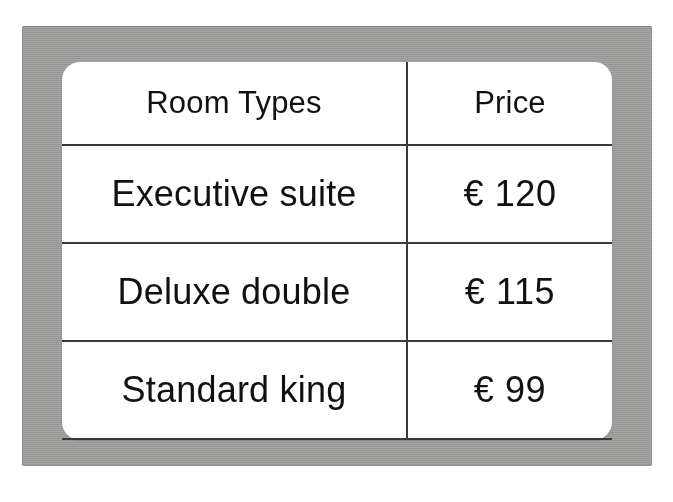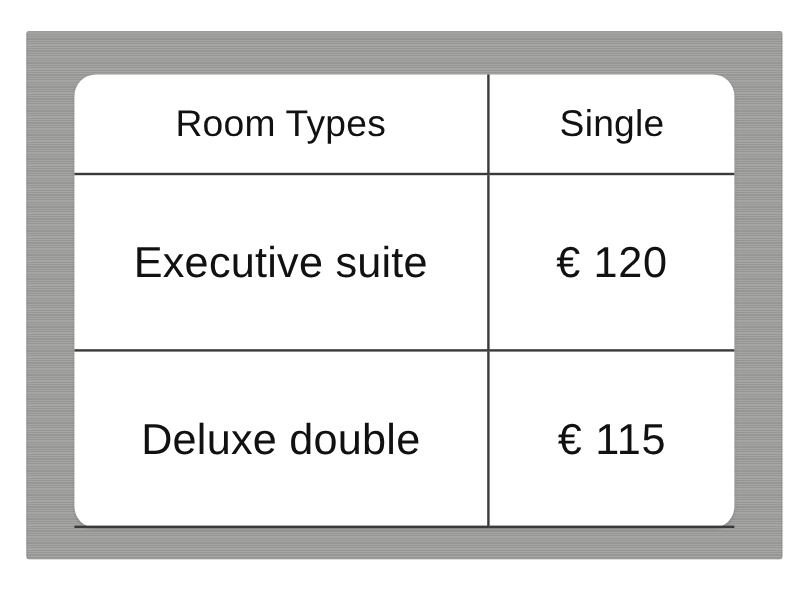--- a/index.html
+++ b/index.html
@@ -101,28 +101,32 @@
 
   <div class="card">
     <table class="price-table">
       <colgroup>
         <col class="c1">
         <col class="c2">
       </colgroup>
       <thead>
         <tr class="rule">
           <th class="hdr col-left">Room Types</th>
-          <th class="hdr">Single</th>
+          <th class="hdr">Price</th>
         </tr>
       </thead>
       <tbody>
         <tr class="rule">
           <td class="cell col-left">Executive suite</td>
           <td class="cell price">€ 120</td>
         </tr>
         <tr class="rule">
           <td class="cell col-left">Deluxe double</td>
           <td class="cell price">€ 115</td>
         </tr>
+        <tr class="rule">
+          <td class="cell col-left">Standard king</td>
+          <td class="cell price">€ 99</td>
+        </tr>
       </tbody>
     </table>
   </div>
 </div>
 
 </body></html>

